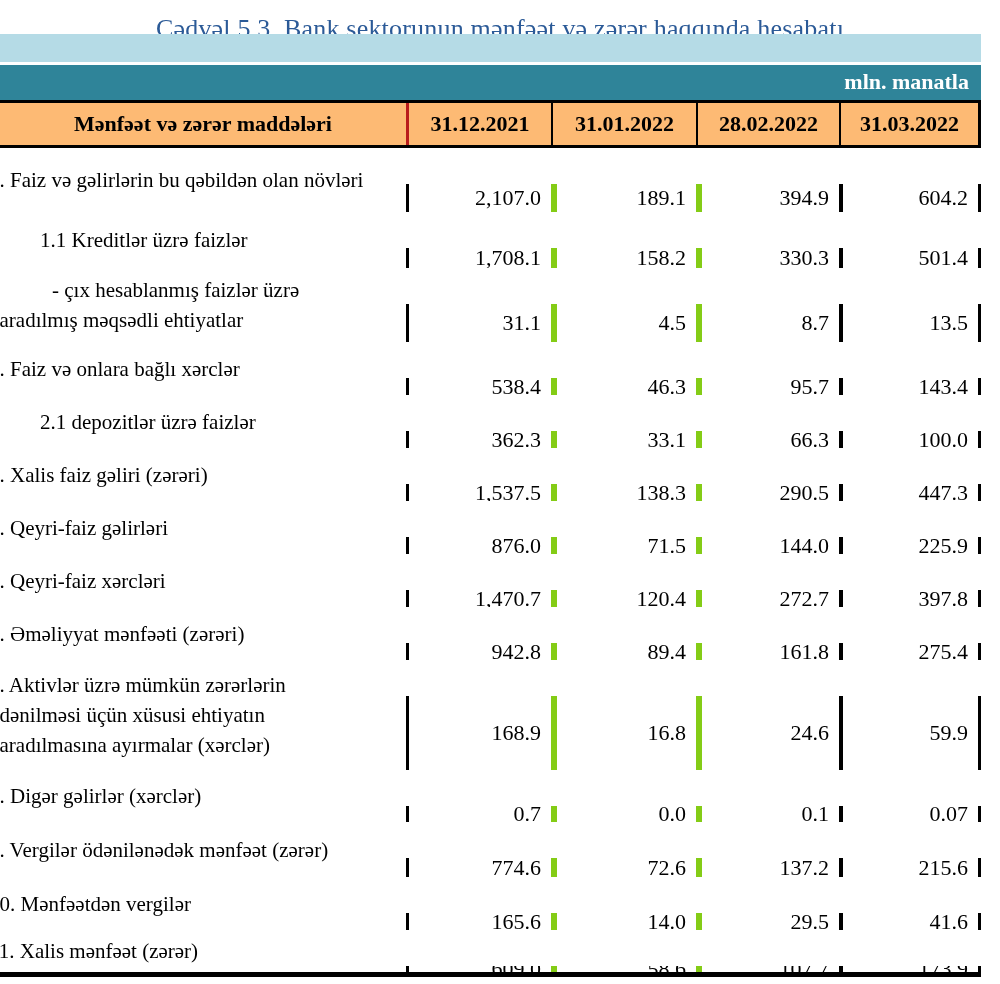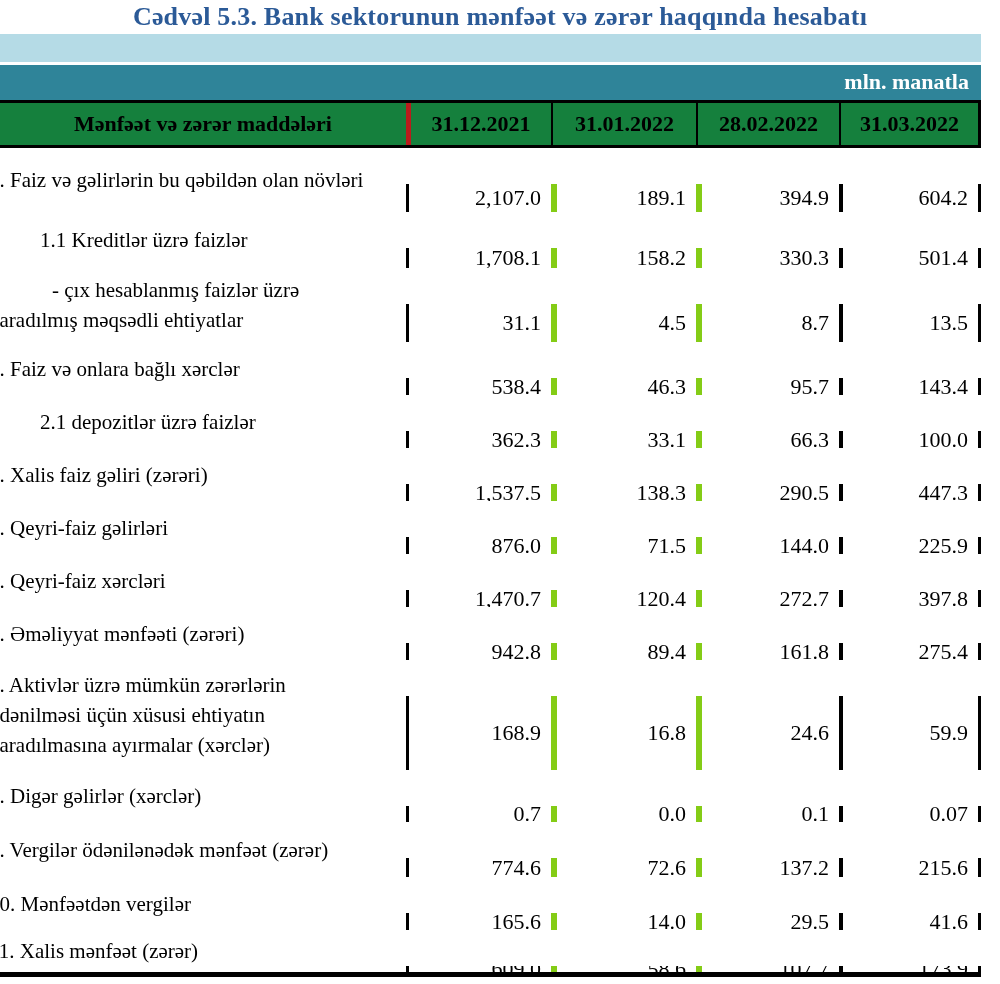--- a/index.html
+++ b/index.html
@@ -10,23 +10,23 @@
     color: #000;
     overflow: hidden;
     position: relative;
   }
   .page { width: 1000px; height: 984px; position: relative; }
 
   .doc-title {
     width: 1000px;
     text-align: center;
     font-size: 26px;
-    font-weight: bold;
+    font-weight: normal;
     color: #2B5A97;
-    padding-top: 2px;
+    padding-top: 14px;
     height: 34px;
     white-space: nowrap;
     letter-spacing: 0.2px;
   }
 
   .sheet { width: 981px; position: relative; }
 
   .band-light {
     height: 28px;
     background: #B5DBE6;
@@ -52,23 +52,23 @@
     border-bottom: 3px solid #000;
     background: #E9F3F7;
     height: 48px;
   }
   .th {
     display: flex;
     align-items: center;
     justify-content: center;
     font-weight: bold;
     font-size: 22px;
-    background: #15803d;
-  }
-  .th.c1 { border-left: 5px solid #b91c1c; }
+    background: #fdba74;
+  }
+  .th.c1 { border-left: 3px solid #b91c1c; }
   .th.c2, .th.c3 { border-left: 2px solid #000; text-align: right; }
   .th.c4 { border-left: 2px solid #000; border-right: 3px solid #000; }
 
   .tbody { border-bottom: 5px solid #000; background: #fff; }
 
   .trow { height: 53px; }
   .trow:nth-child(1)  { height: 64px; }
   .trow:nth-child(2)  { height: 56px; }
   .trow:nth-child(3)  { height: 74px; }
   .trow:nth-child(10) { height: 110px; }

